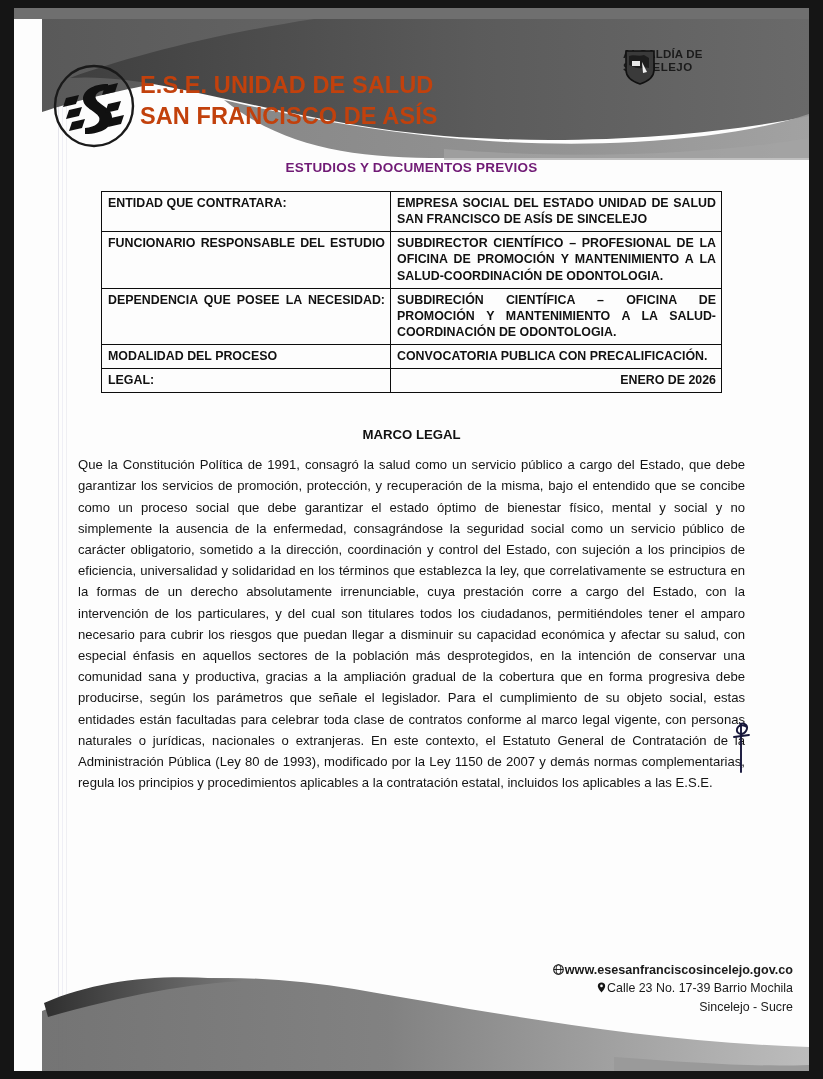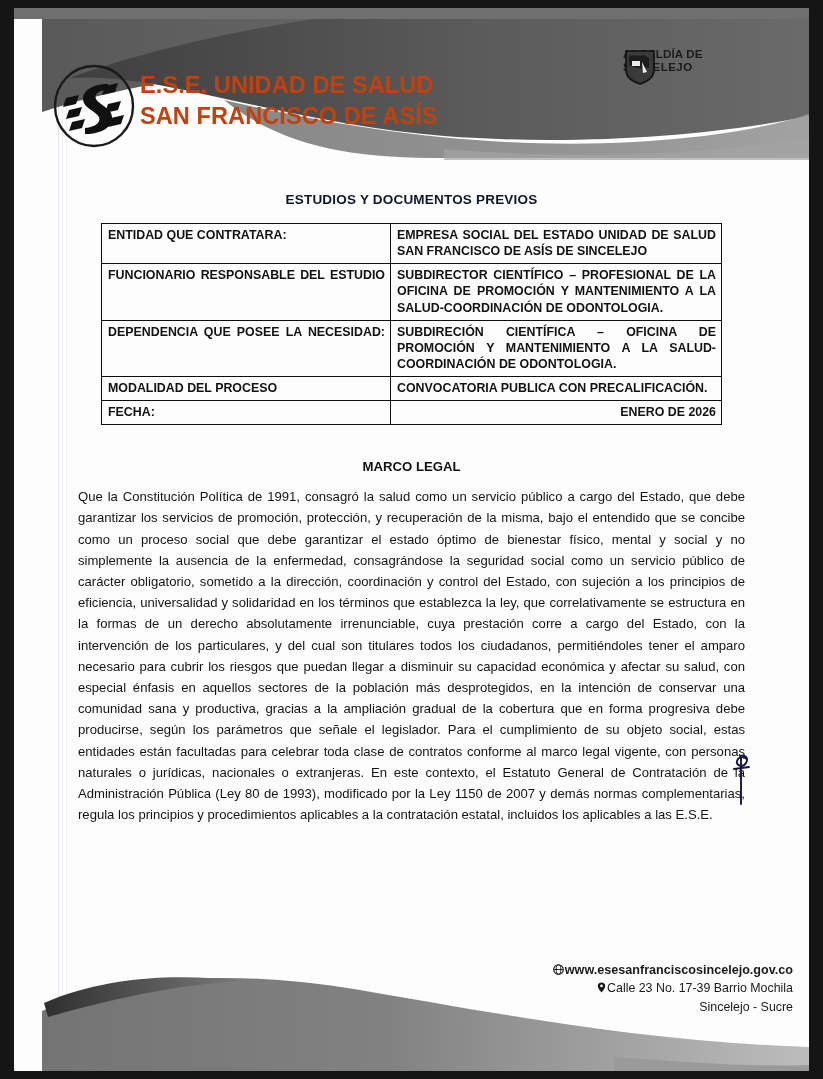--- a/index.html
+++ b/index.html
@@ -57,23 +57,22 @@
   }
   .alc-text .l2{letter-spacing:.5px;}
 
   
   #content{
     position:absolute;left:0;top:152px;width:795px;
   }
   .doc-title{
     text-align:center;
     font-size:13.5px;font-weight:bold;
-    color:#0f172a;
+    color:#701a75;
     letter-spacing:.2px;
-    margin-top:32px;
   }
   table.info{
     border-collapse:collapse;
     margin:16px auto 0 auto;
     width:596px;
     table-layout:fixed;
   }
   table.info td{
     border:1.4px solid #0d0d0d;
     vertical-align:top;
@@ -228,21 +227,21 @@
         </tr>
         <tr>
           <td class="lbl">DEPENDENCIA QUE POSEE LA NECESIDAD:</td>
           <td class="val">SUBDIRECIÓN CIENTÍFICA – OFICINA DE PROMOCIÓN Y MANTENIMIENTO A LA SALUD-COORDINACIÓN DE ODONTOLOGIA.</td>
         </tr>
         <tr>
           <td class="lbl nojust">MODALIDAD DEL PROCESO</td>
           <td class="val">CONVOCATORIA PUBLICA CON PRECALIFICACIÓN.</td>
         </tr>
         <tr>
-          <td class="lbl nojust">FECHA:</td>
+          <td class="lbl nojust">LEGAL:</td>
           <td class="val nojust">ENERO DE 2026</td>
         </tr>
       </tbody>
     </table>
 
     <div class="section-title">MARCO LEGAL</div>
 
     <div class="para">
       <span>Que la Constitución Política de 1991, consagró la salud como un servicio público a cargo del Estado, que debe garantizar los servicios de promoción, protección, y recuperación de la misma, bajo el entendido que se concibe como un proceso social que debe garantizar el estado óptimo de bienestar físico, mental y social y no simplemente la ausencia de la enfermedad, consagrándose la seguridad social como un servicio público de carácter obligatorio, sometido a la dirección, coordinación y control del Estado, con sujeción a los principios de eficiencia, universalidad y solidaridad en los términos que establezca la ley, que correlativamente se estructura en la formas de un derecho absolutamente irrenunciable, cuya prestación corre a cargo del Estado, con la intervención de los particulares, y del cual son titulares todos los ciudadanos, permitiéndoles tener el amparo necesario para cubrir los riesgos que puedan llegar a disminuir su capacidad económica y afectar su salud, con especial énfasis en aquellos sectores de la población más desprotegidos, en la intención de conservar una comunidad sana y productiva, gracias a la ampliación gradual de la cobertura que en forma progresiva debe producirse, según los parámetros que señale el legislador. Para el cumplimiento de su objeto social, estas entidades están facultadas para celebrar toda clase de contratos conforme al marco legal vigente, con personas naturales o jurídicas, nacionales o extranjeras. En este contexto, el Estatuto General de Contratación de la Administración Pública (Ley 80 de 1993), modificado por la Ley 1150 de 2007 y demás normas complementarias, regula los principios y procedimientos aplicables a la contratación estatal, incluidos los aplicables a las E.S.E.</span>
       <svg class="signature" viewBox="0 0 32 56">

